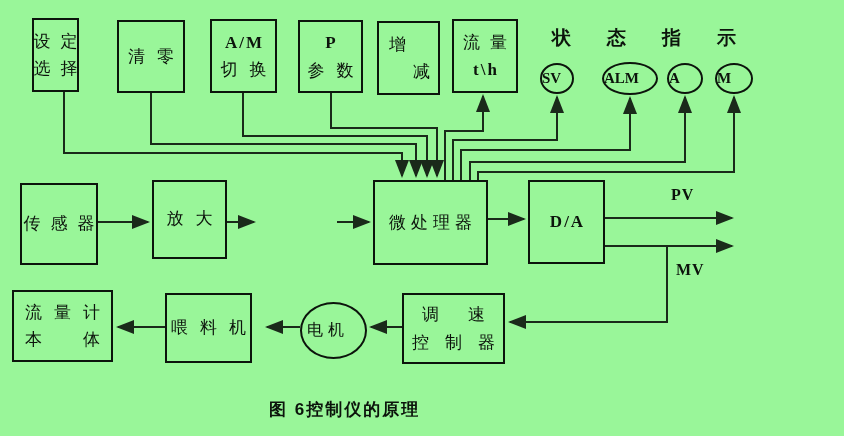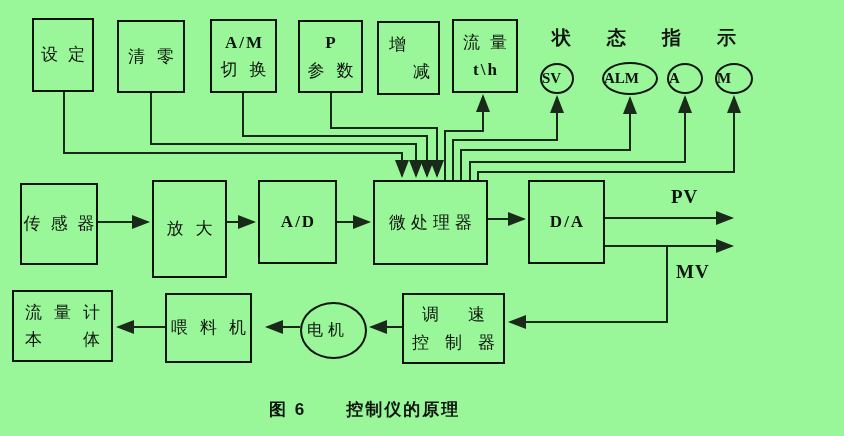--- a/index.html
+++ b/index.html
@@ -30,28 +30,28 @@
     position:absolute;z-index:2;background:var(--bg);
     border:2px solid var(--ink);border-radius:50%;
     display:flex;align-items:center;justify-content:flex-start;
     font-size:15px;font-weight:600;box-sizing:border-box;
   }
   .status-header{
     position:absolute;z-index:2;left:552px;top:25px;
     font-size:19px;font-weight:600;letter-spacing:36px;white-space:nowrap;
   }
   .sig-label{
-    position:absolute;z-index:2;font-size:19px;font-weight:600;letter-spacing:1px;
+    position:absolute;z-index:2;font-size:16px;font-weight:600;letter-spacing:1px;
   }
   .incdec-char{position:absolute;font-size:17px;}
   .inc{left:10px;top:8px;}
   .dec{right:8px;bottom:8px;}
   .caption{
     position:absolute;z-index:2;left:269px;top:398px;
-    display:flex;gap:40px;
+    display:flex;
     font-family:"Liberation Sans","DejaVu Sans",sans-serif;
     font-weight:bold;font-size:17px;letter-spacing:2px;
   }
 </style>
 </head>
 <body>
 
 <div class="stage">
 
   <svg class="wires" width="844" height="436" viewBox="0 0 844 436">
@@ -82,22 +82,23 @@
       <path d="M667,246 L667,322 L510,322" marker-end="url(#arr)"></path>
 
       <path d="M402,327 L371,327" marker-end="url(#arr)"></path>
       <path d="M300,327 L267,327" marker-end="url(#arr)"></path>
       <path d="M165,327 L118,327" marker-end="url(#arr)"></path>
 
       <path d="M380,92 L437,24"></path>
     </g>
   </svg>
 
-  <div class="box" style="left:32px;top:18px;width:62px;height:74px;">
+  <div class="box" style="left:32px;top:18px;width:47px;height:74px;">
     <div class="ls10">设定</div>
+    <div class="ls10">选择</div>
   </div>
 
   <div class="box" style="left:117px;top:20px;width:68px;height:73px;">
     <div class="ls12">清零</div>
   </div>
 
   <div class="box" style="left:210px;top:19px;width:67px;height:74px;">
     <div class="latin">A/M</div>
     <div class="ls12">切换</div>
   </div>
@@ -128,25 +129,22 @@
   <div class="oval" style="left:667px;top:63px;width:36px;height:31px;">
     <span>A</span>
   </div>
   <div class="oval" style="left:715px;top:63px;width:38px;height:31px;">
     <span>M</span>
   </div>
 
   <div class="box" style="left:20px;top:183px;width:78px;height:82px;">
     <div class="ls10">传感器</div>
   </div>
-  <div class="box" style="left:152px;top:180px;width:75px;height:98px;">
+  <div class="box" style="left:152px;top:180px;width:75px;height:79px;font-family:Liberation Mono, monospace;">
     <div class="ls12">放大</div>
-  </div>
-  <div class="box" style="left:258px;top:180px;width:79px;height:84px;">
-    <div class="latin">A/D</div>
   </div>
   <div class="box" style="left:373px;top:180px;width:115px;height:85px;">
     <div class="ls5">微处理器</div>
   </div>
   <div class="box" style="left:528px;top:180px;width:77px;height:84px;">
     <div class="latin">D/A</div>
   </div>
 
   <div class="sig-label" style="left:671px;top:186px;">PV</div>
   <div class="sig-label" style="left:676px;top:261px;">MV</div>

